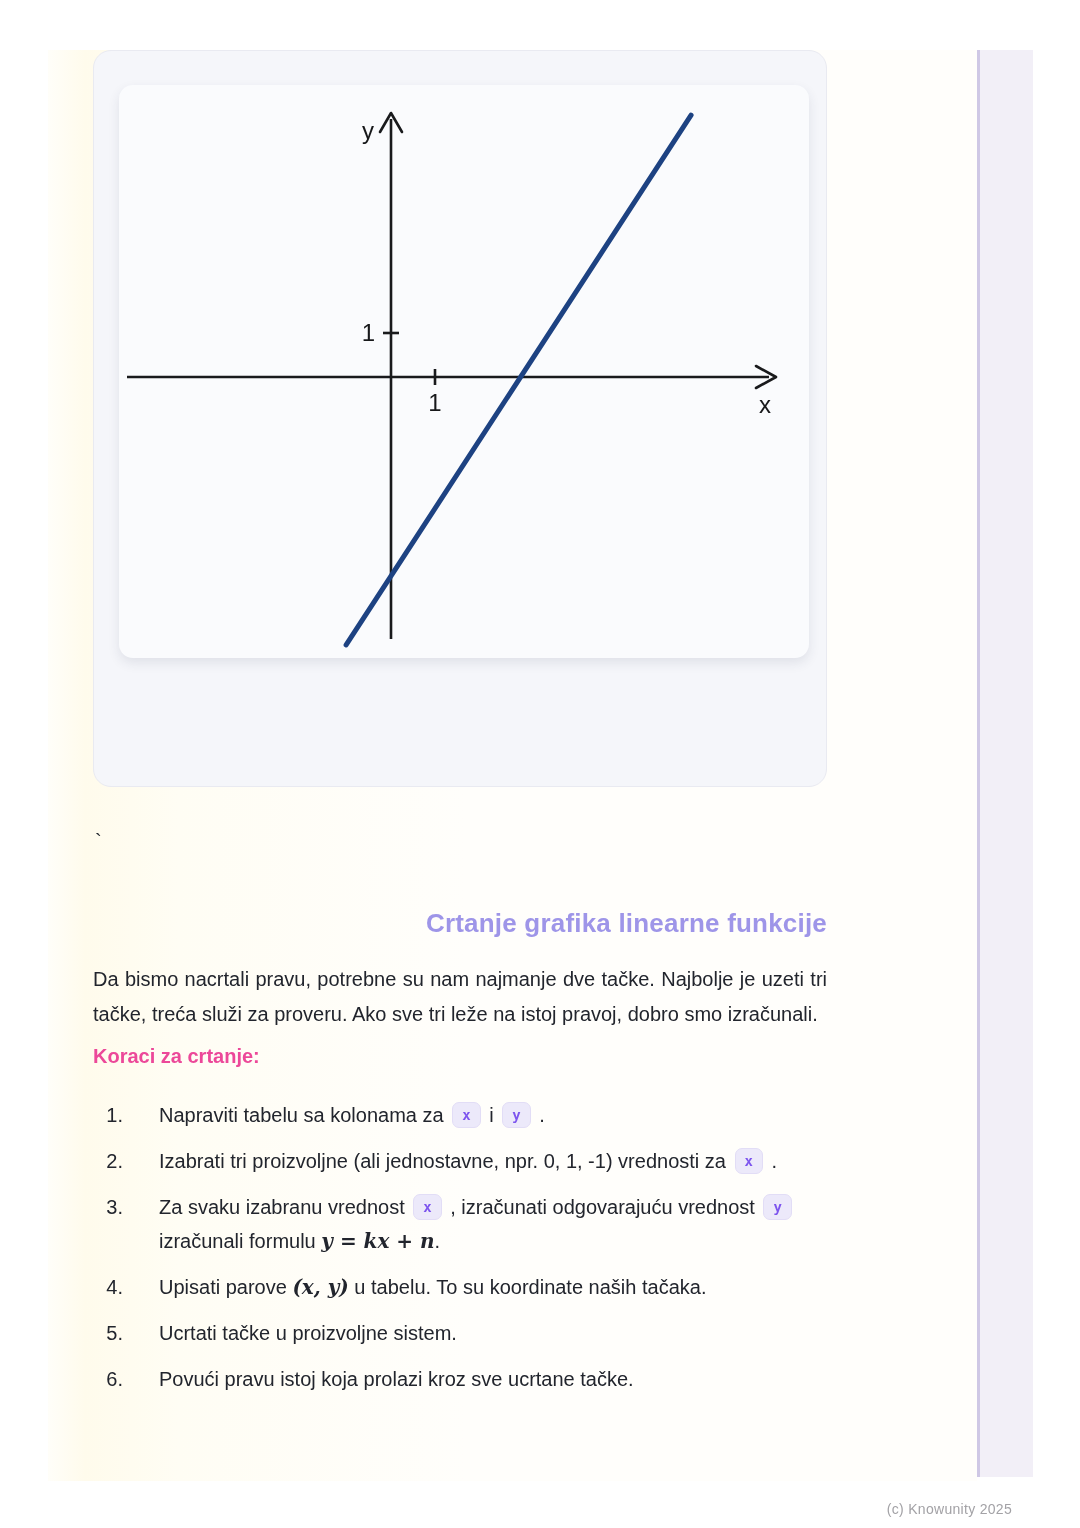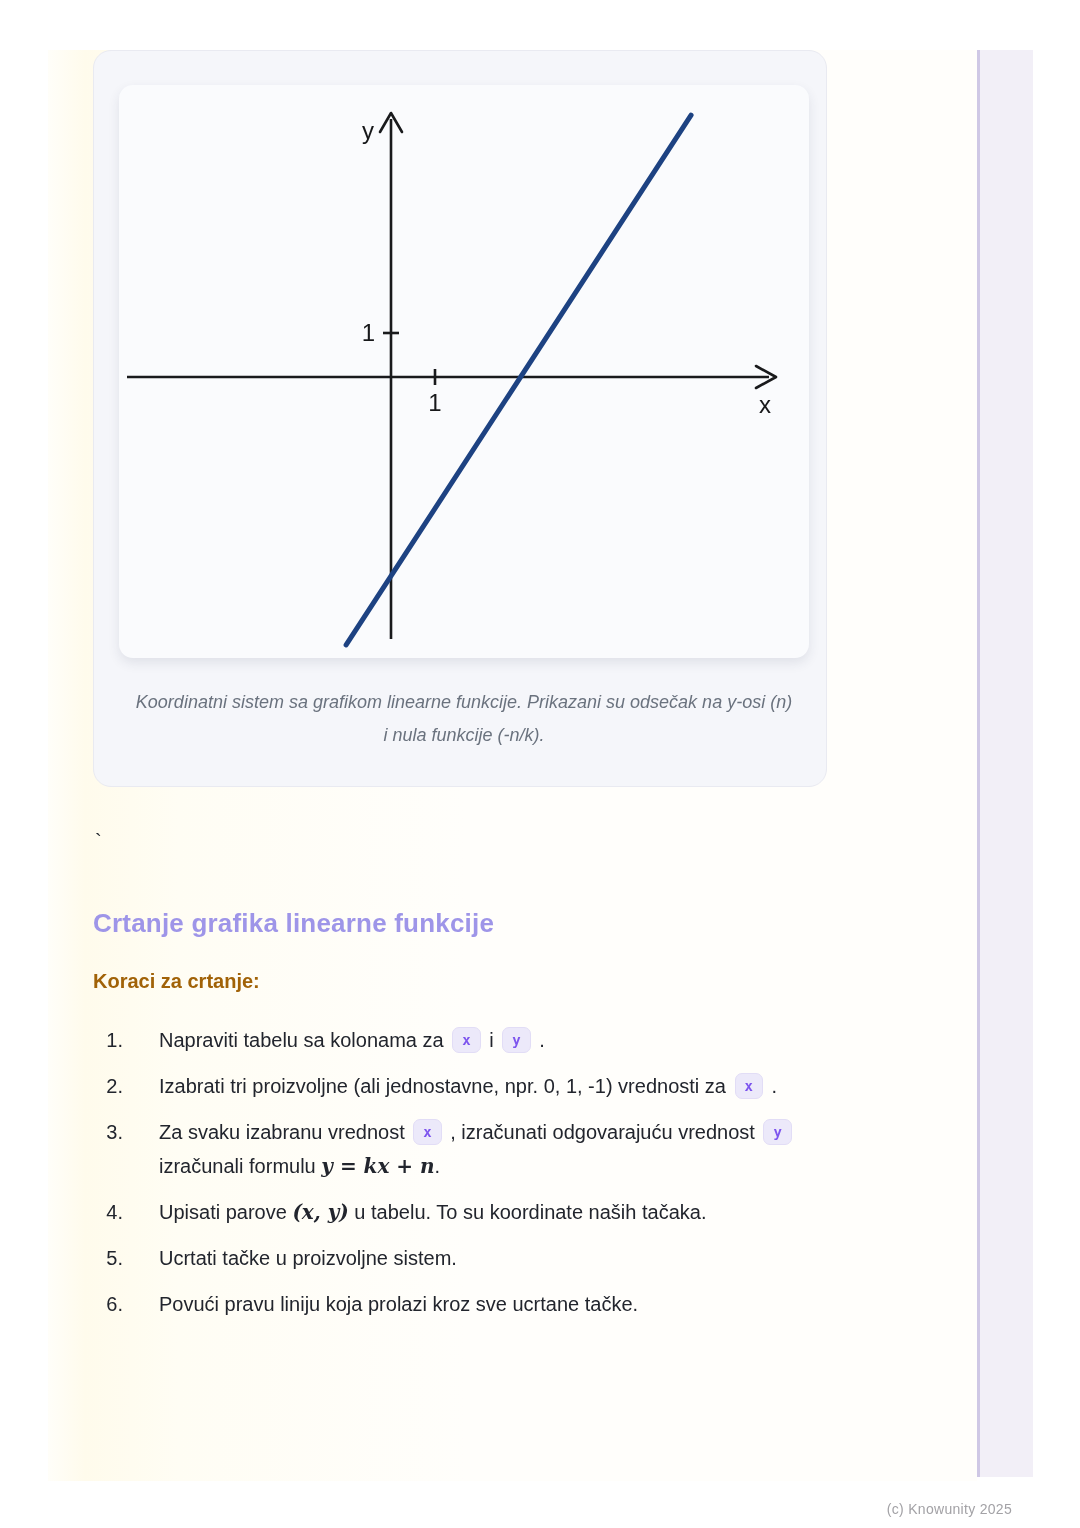--- a/index.html
+++ b/index.html
@@ -32,26 +32,26 @@
   }
   .graph-card svg { display:block; }
   .fig-caption {
     margin:28px auto 0; width:660px; text-align:center;
     font-style:italic; font-size:18px; line-height:33px; color:#6a727e;
   }
 
   .backtick { margin:43px 0 0 2px; height:24px; font-size:20px; color:#23272f; }
 
   .section-heading {
-    margin:54px 0 0; font-size:26px; font-weight:600; color:#9e95e8; letter-spacing:0.2px;
+    margin:54px 0 0; font-size:26px; font-weight:600; color:#9e95e8; letter-spacing:0.2px;text-align:right;
   }
   .intro {
     margin:23px 0 0; font-size:20px; line-height:35px; color:#22252d; text-align:justify;
   }
-  .steps-label { margin:31px 0 0; font-size:20px; font-weight:700; color:#a16207; }
+  .steps-label { margin:13px 0 0; font-size:20px; font-weight:700; color:#ec4899; }
 
   ol.steps { margin:30px 0 0; padding:0; list-style:none; }
   ol.steps li { display:flex; margin-bottom:12px; font-size:20px; line-height:34px; color:#22252d; }
   .num { flex:none; width:20px; margin-left:10px; margin-right:8px; text-align:right; }
   .step-text { flex:1;margin-left:28px; }
 
   .chip {
     display:inline-block; background:#ece9fa; border:1px solid #e2ddf6; border-radius:7px;
     padding:1px 9px; margin:0 3px;
     font-family:"DejaVu Sans Mono", monospace; font-size:14px; font-weight:700;
@@ -86,27 +86,27 @@
 
         <text x="316" y="326" font-size="24" fill="#17181a" text-anchor="middle">1</text>
         <text x="256" y="256" font-size="24" fill="#17181a" text-anchor="end">1</text>
 
         <text x="646" y="328" font-size="24" fill="#17181a" text-anchor="middle">x</text>
         <text x="249" y="54" font-size="24" fill="#17181a" text-anchor="middle">y</text>
 
         <line x1="227.12" y1="559.96" x2="572.08" y2="30.19999999999999" stroke="#1d4282" stroke-width="5" stroke-linecap="round"></line>
       </svg>
     </div>
-    <div class="fig-caption">Koordinatni sistem sa grafikom linearne funkcije. Prikazani su odsečak na y-osi (n) i nula funkcije (-n/k).</div>
   </div>
 
   <div class="backtick">`</div>
 
   <h2 class="section-heading">Crtanje grafika linearne funkcije</h2>
 
+  <p class="intro">Da bismo nacrtali pravu, potrebne su nam najmanje dve tačke. Najbolje je uzeti tri tačke, treća služi za proveru. Ako sve tri leže na istoj pravoj, dobro smo izračunali.</p>
 
   <p class="steps-label">Koraci za crtanje:</p>
 
   <ol class="steps">
     <li>
       <span class="num">1.</span>
       <span class="step-text"><span>Napraviti tabelu sa kolonama za </span><span class="chip">x</span><span> i </span><span class="chip">y</span><span> .</span></span>
     </li>
     <li>
       <span class="num">2.</span>
@@ -119,19 +119,19 @@
     <li>
       <span class="num">4.</span>
       <span class="step-text"><span>Upisati parove </span><span class="math">(x, y)</span><span> u tabelu. To su koordinate naših tačaka.</span></span>
     </li>
     <li>
       <span class="num">5.</span>
       <span class="step-text"><span>Ucrtati tačke u proizvoljne sistem.</span></span>
     </li>
     <li>
       <span class="num">6.</span>
-      <span class="step-text"><span>Povući pravu liniju koja prolazi kroz sve ucrtane tačke.</span></span>
+      <span class="step-text"><span>Povući pravu istoj koja prolazi kroz sve ucrtane tačke.</span></span>
     </li>
   </ol>
 
 </div>
 
 <div class="footer">(c) Knowunity 2025</div>
 
 </body></html>

